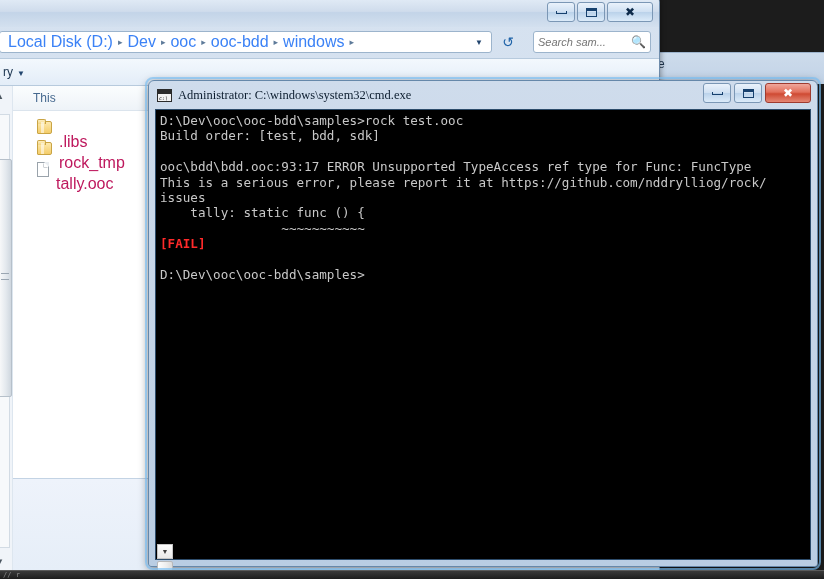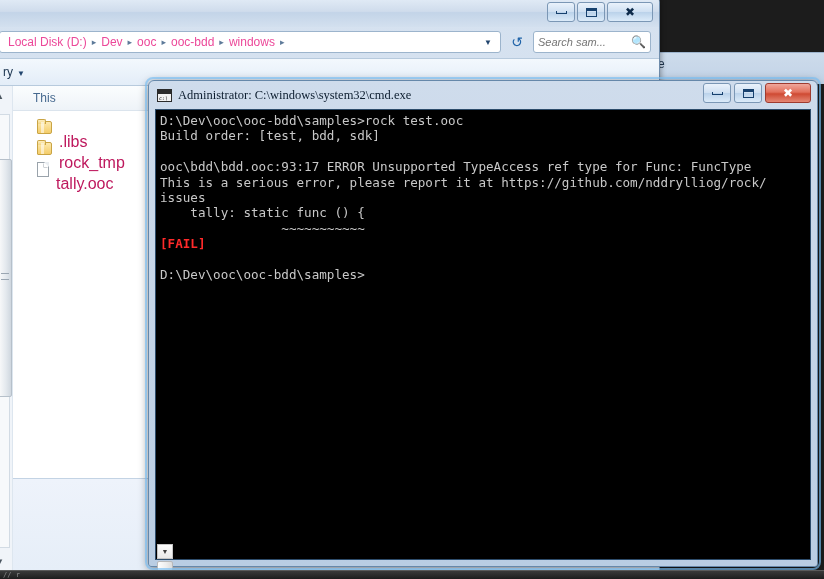--- a/index.html
+++ b/index.html
@@ -48,31 +48,31 @@
 
   
   .exp-addr-row{
     height:26px; margin:2px 8px 0 8px; display:flex; align-items:center; gap:4px;
   }
   .addrbar{
     flex:1; height:22px; background:#fff; border:1px solid #9cb4cc; border-radius:3px;
     display:flex; align-items:center; padding:0 2px 0 4px; overflow:hidden;
   }
   .crumb{
-    font-size:12px; color:#ec4899; padding:2px 4px; white-space:nowrap;
+    font-size:16px; color:#3b82f6; padding:2px 4px; white-space:nowrap;
   }
   .crumb-sep{ color:#5d7a99; font-size:9px; padding:0 1px; }
   .addr-drop{ margin-left:auto; color:#22456e; font-size:8px; padding:0 6px; }
   .refresh{
     width:24px; height:22px; display:flex; align-items:center; justify-content:center;
     color:#1f63a8; font-size:14px; border:1px solid transparent;
   }
   .searchbox{
     width:118px; height:22px; background:#fff; border:1px solid #9cb4cc; border-radius:3px;
-    display:flex; align-items:center; padding:0 4px;
+    display:flex; align-items:center; padding:0 4px;margin-left:9px;
   }
   .searchbox input{
     border:none; outline:none; flex:1; font-size:11px; font-style:italic; color:#6a6a6a;
     font-family:"Liberation Sans", sans-serif; background:transparent; min-width:0;
   }
   .mag{ color:#1f63a8; font-size:12px; }
 
   
   .exp-cmdbar{
     height:28px; margin:3px 0 0 0; display:flex; align-items:center;

